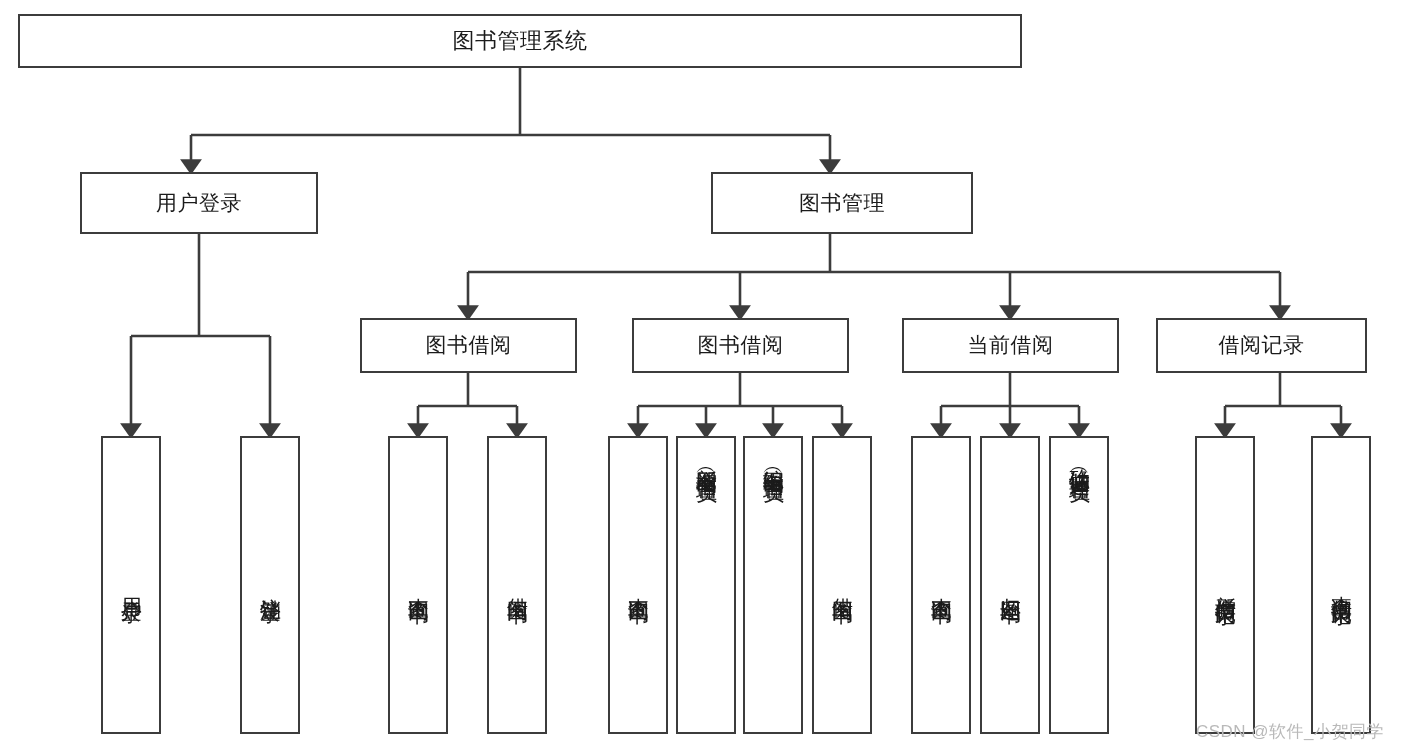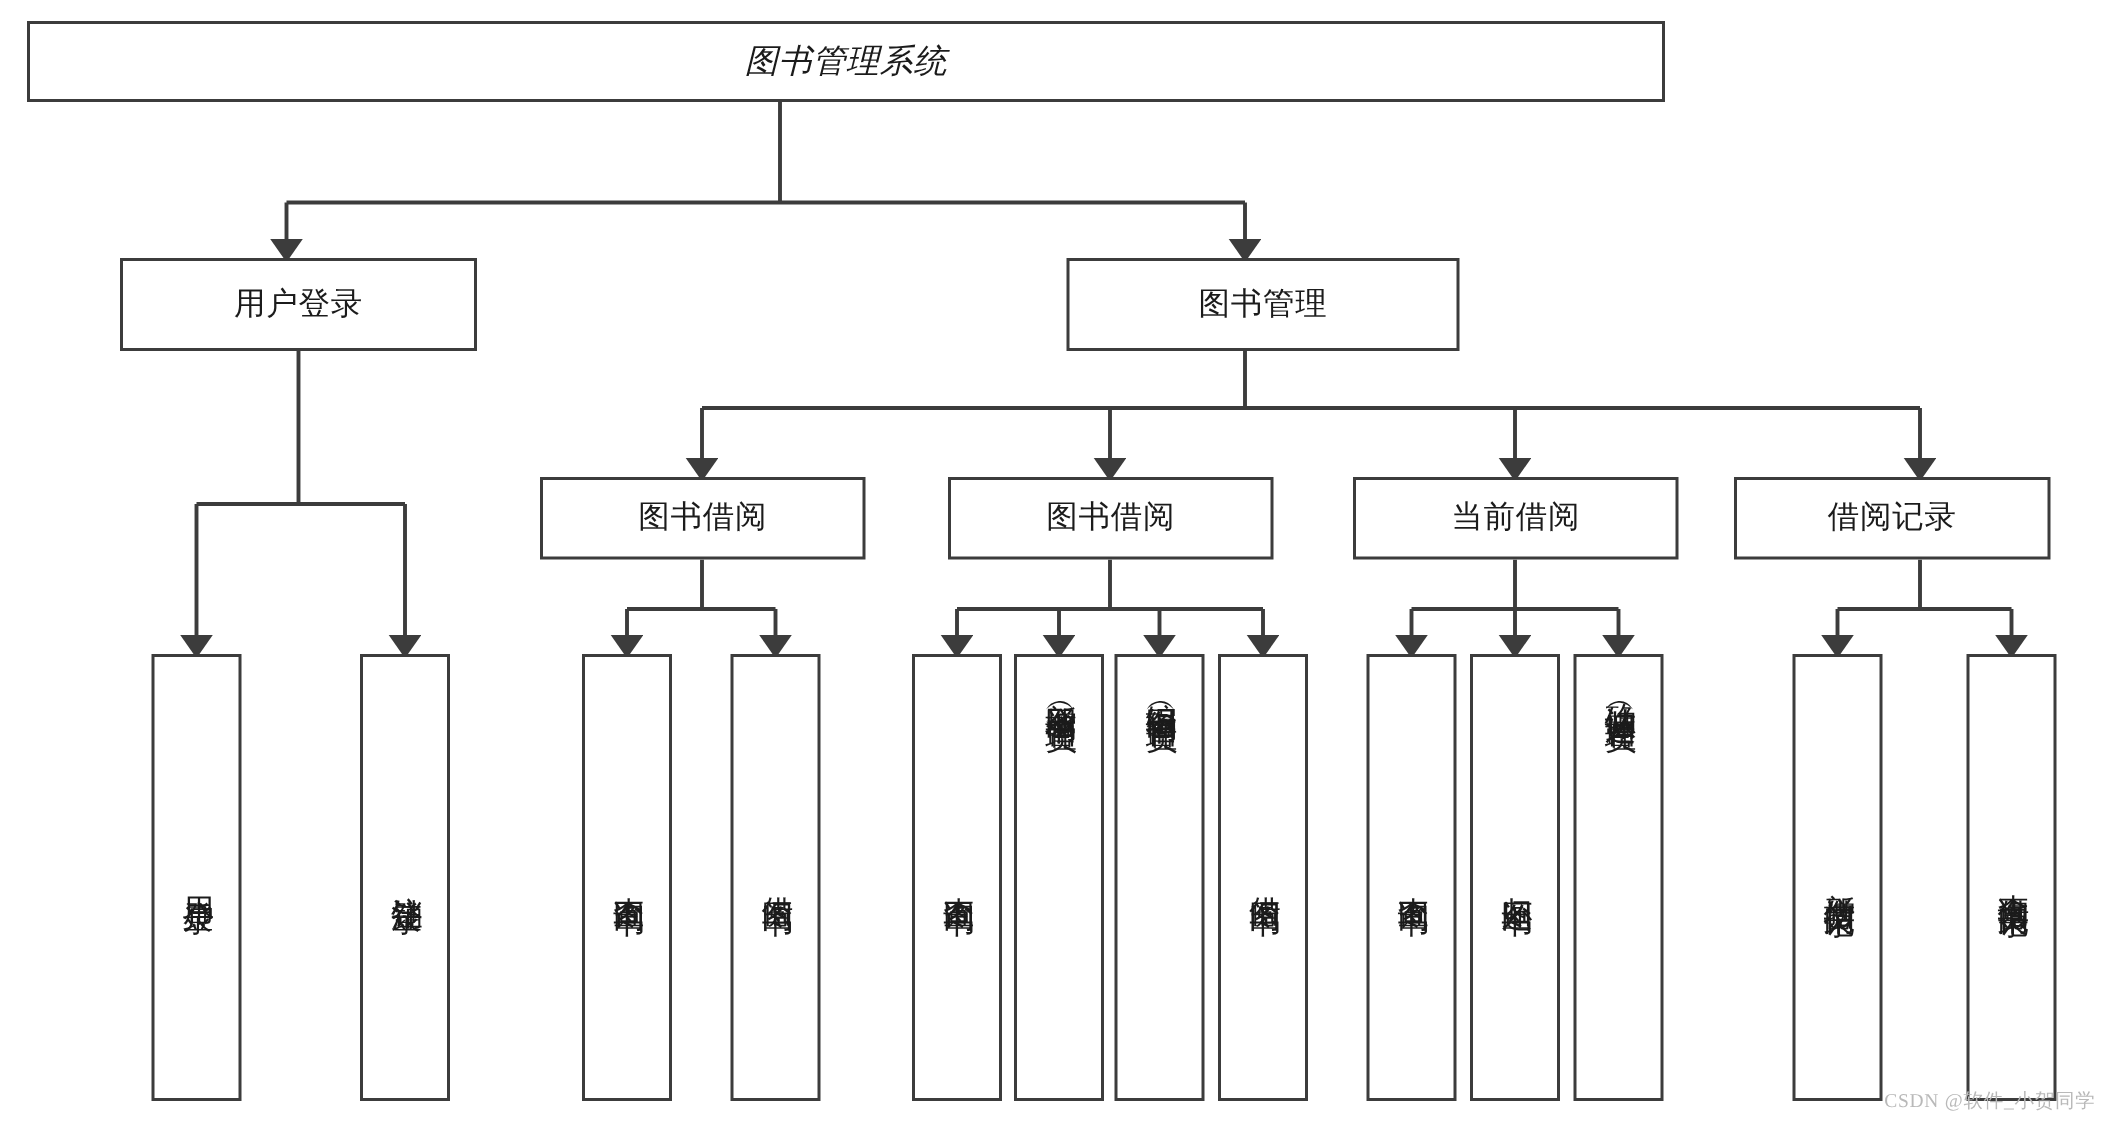--- a/index.html
+++ b/index.html
@@ -54,28 +54,27 @@
     line-height: 1.18;
     letter-spacing: 2px;
     white-space: nowrap;
   }
   .node-leaf.center-v {
     align-items: center;
     padding-top: 0;
   }
   .watermark {
     position: absolute;
-    right: 8px;
+    right: 21px;
     bottom: 4px;
-    font-size: 13px;
+    font-size: 17px;
     color: #b9b9b9;
     letter-spacing: 0.5px;
     white-space: nowrap;
     user-select: none;
-    font-family: Liberation Serif, serif;
   }
 </style>
 </head>
 <body>
 
 <div id="canvas">
 
   <svg id="diagram-svg" viewBox="0 0 1405 747" xmlns="http://www.w3.org/2000/svg">
     <defs>
       <marker id="arrowhead" markerWidth="9" markerHeight="9" refX="2.6" refY="4.2" orient="auto" markerUnits="strokeWidth">
@@ -121,21 +120,21 @@
       <path d="M1010,406 L1010,430" marker-end="url(#arrowhead)"></path>
       <path d="M1079,406 L1079,430" marker-end="url(#arrowhead)"></path>
 
       <path d="M1280,373 L1280,406"></path>
       <path d="M1225,406 L1341,406"></path>
       <path d="M1225,406 L1225,430" marker-end="url(#arrowhead)"></path>
       <path d="M1341,406 L1341,430" marker-end="url(#arrowhead)"></path>
     </g>
   </svg>
 
-  <div class="node-box node-root" style="left:18px; top:14px; width:1092px; height:54px;font-style:italic;">
+  <div class="node-box node-root" style="left:18px; top:14px; width:1004px; height:54px;">
     <span class="node-label">图书管理系统</span>
   </div>
 
   <div class="node-box" style="left:80px; top:172px; width:238px; height:62px;">
     <span class="node-label">用户登录</span>
   </div>
   <div class="node-box" style="left:711px; top:172px; width:262px; height:62px;">
     <span class="node-label">图书管理</span>
   </div>
 

